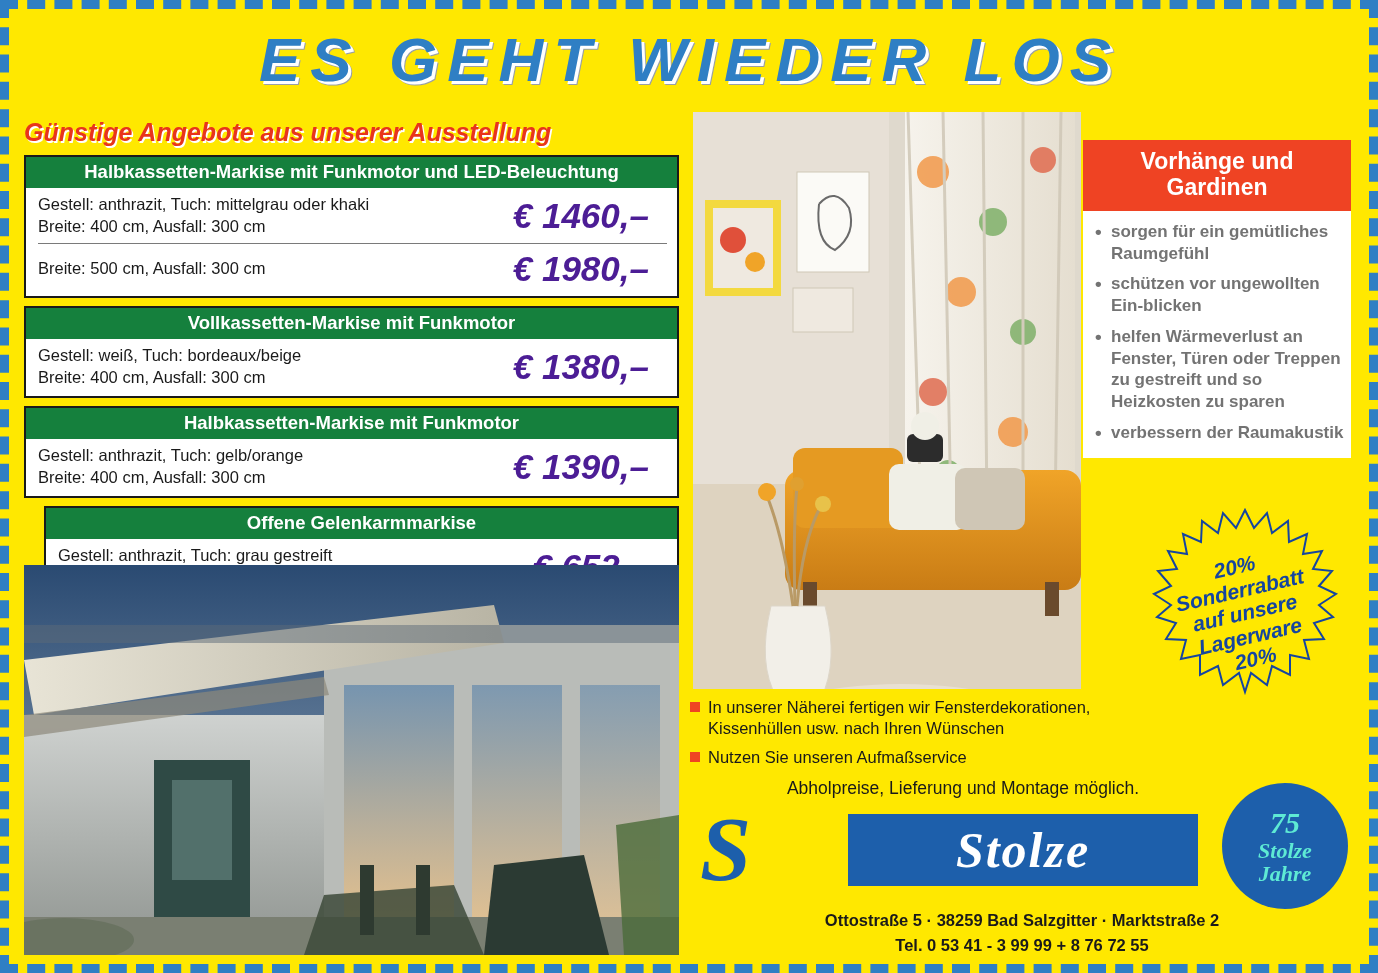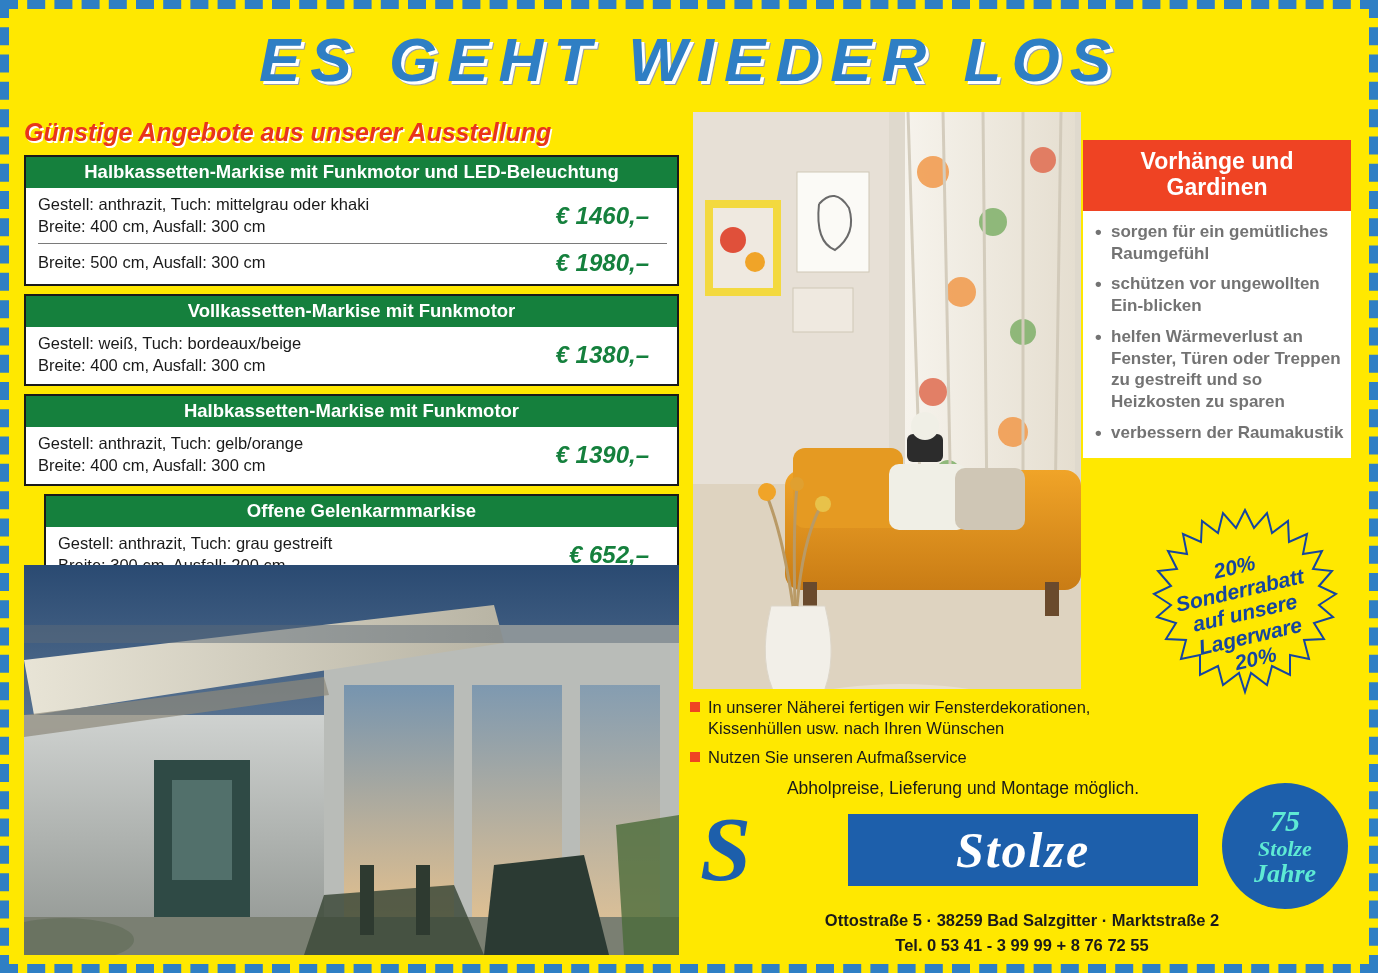--- a/index.html
+++ b/index.html
@@ -92,24 +92,24 @@
     display: flex;
     align-items: center;
     justify-content: space-between;
   }
   .offer-spec {
     font-size: 16.5px;
     color: #1a1a1a;
     line-height: 1.32;
   }
   .offer-price {
-    font-size: 24px;
-    font-weight: bold;
-    font-style: italic;
-    color: #15803d;
+    font-size: 35px;
+    font-weight: bold;
+    font-style: italic;
+    color: #4c1d95;
     white-space: nowrap;
     padding-right: 18px;
   }
   .offer-divider {
     border-top: 1px solid #7a7a7a;
     margin: 5px 0 5px 0;
   }
   .abhol {
     text-align: center;
     font-size: 17.5px;
@@ -271,21 +271,21 @@
     flex-direction: column;
     align-items: center;
     justify-content: center;
     font-family: "Liberation Serif", serif;
     font-style: italic;
     font-weight: bold;
     line-height: 1.05;
   }
   .badge75 .b1 { font-size: 30px; }
   .badge75 .b2 { font-size: 22px; }
-  .badge75 .b3 { font-size: 26px; }
+  .badge75 .b3 { font-size: 22px; }
 
   .address {
     position: absolute;
     left: 693px; top: 908px;
     width: 658px;
     text-align: center;
     font-size: 16.5px;
     font-weight: bold;
     color: #1a1a1a;
     line-height: 1.5;

